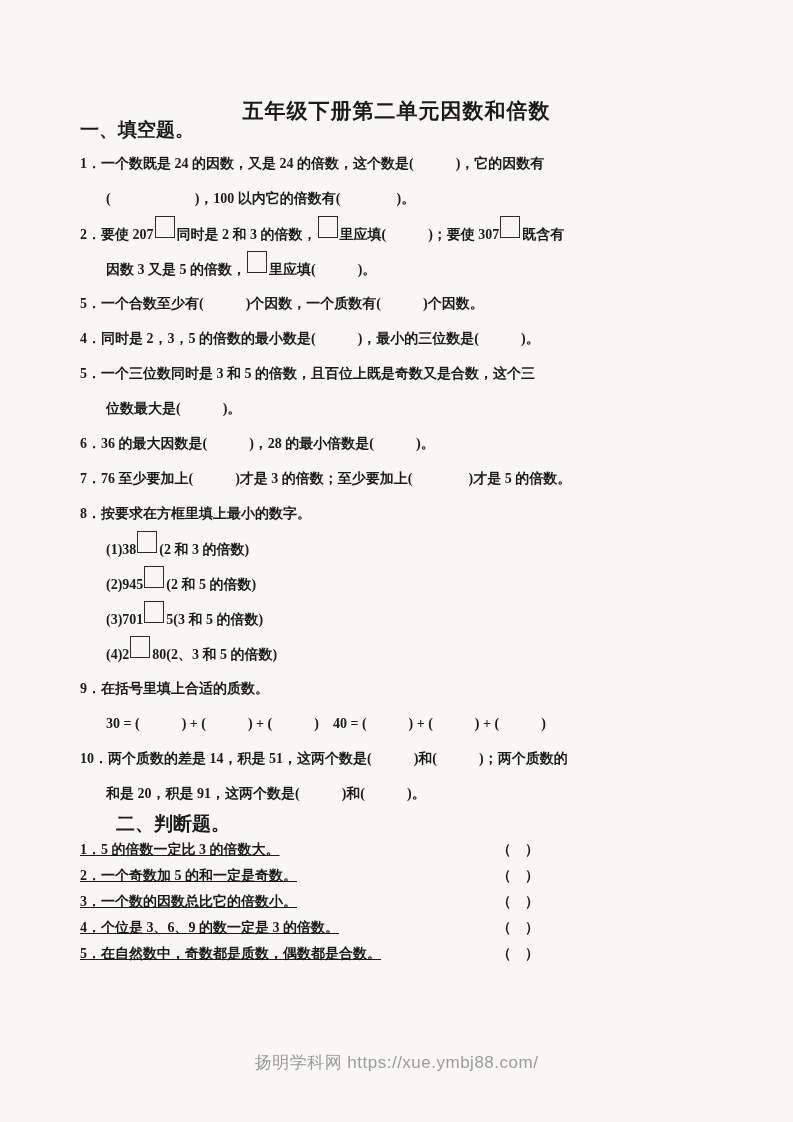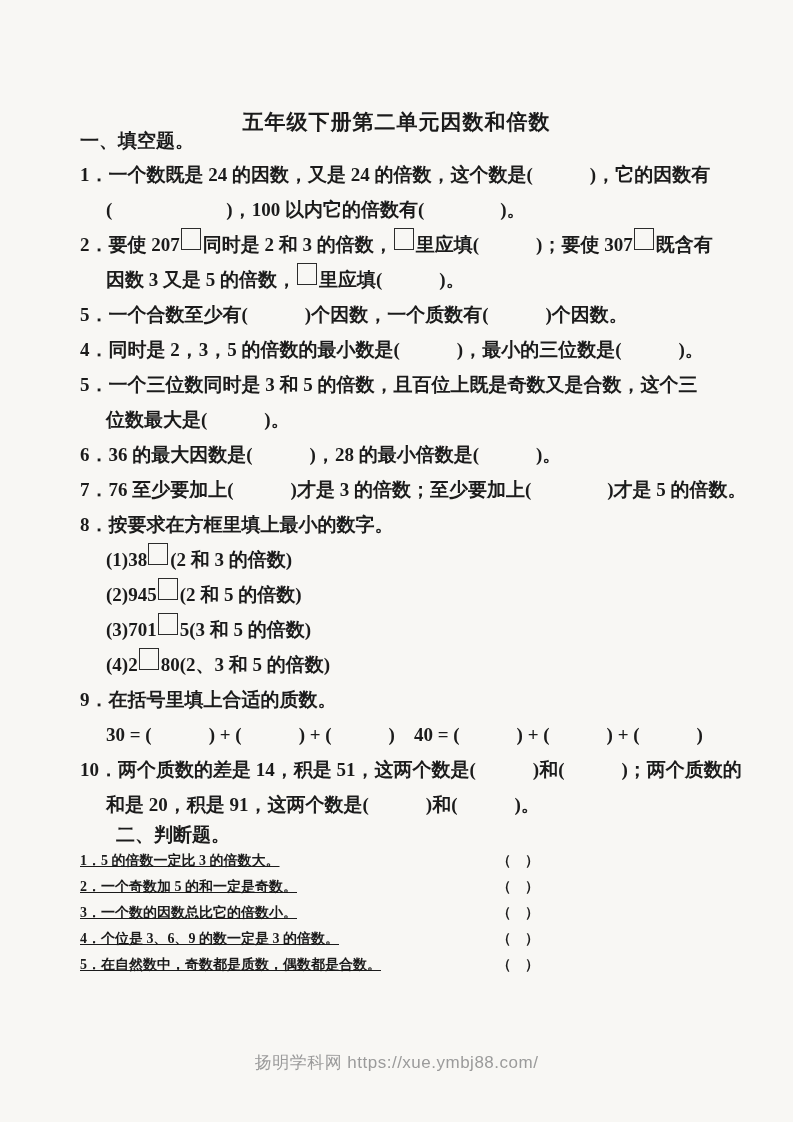--- a/index.html
+++ b/index.html
@@ -11,21 +11,21 @@
     width: 793px;
     height: 1122px;
     background: #f8f7f4;
     overflow: hidden;
     font-family: "Liberation Serif", "DejaVu Serif", serif;
     color: #1b1b1b;
     font-weight: 600;
   }
 
   .title {
-    margin: 11px;
+    margin: 0;
     padding-top: 97px;
     height: 28px;
     text-align: center;
     font-size: 21px;
     font-weight: 700;
     letter-spacing: 1px;
   }
 
   .content {
     padding-left: 80px;
@@ -43,21 +43,21 @@
   }
   .sec-heading.sec2 {
     height: 26px;
     line-height: 26px;
     margin-left: 36px;
   }
 
   .fline {
     height: 35px;
     line-height: 35px;
-    font-size: 19px;
+    font-size: 14px;
     white-space: nowrap;
   }
   .fline.indent { padding-left: 26px; }
 
   .box {
     display: inline-block;
     width: 20px;
     height: 22px;
     border: 1.5px solid #2c2c2c;
     vertical-align: 1px;

